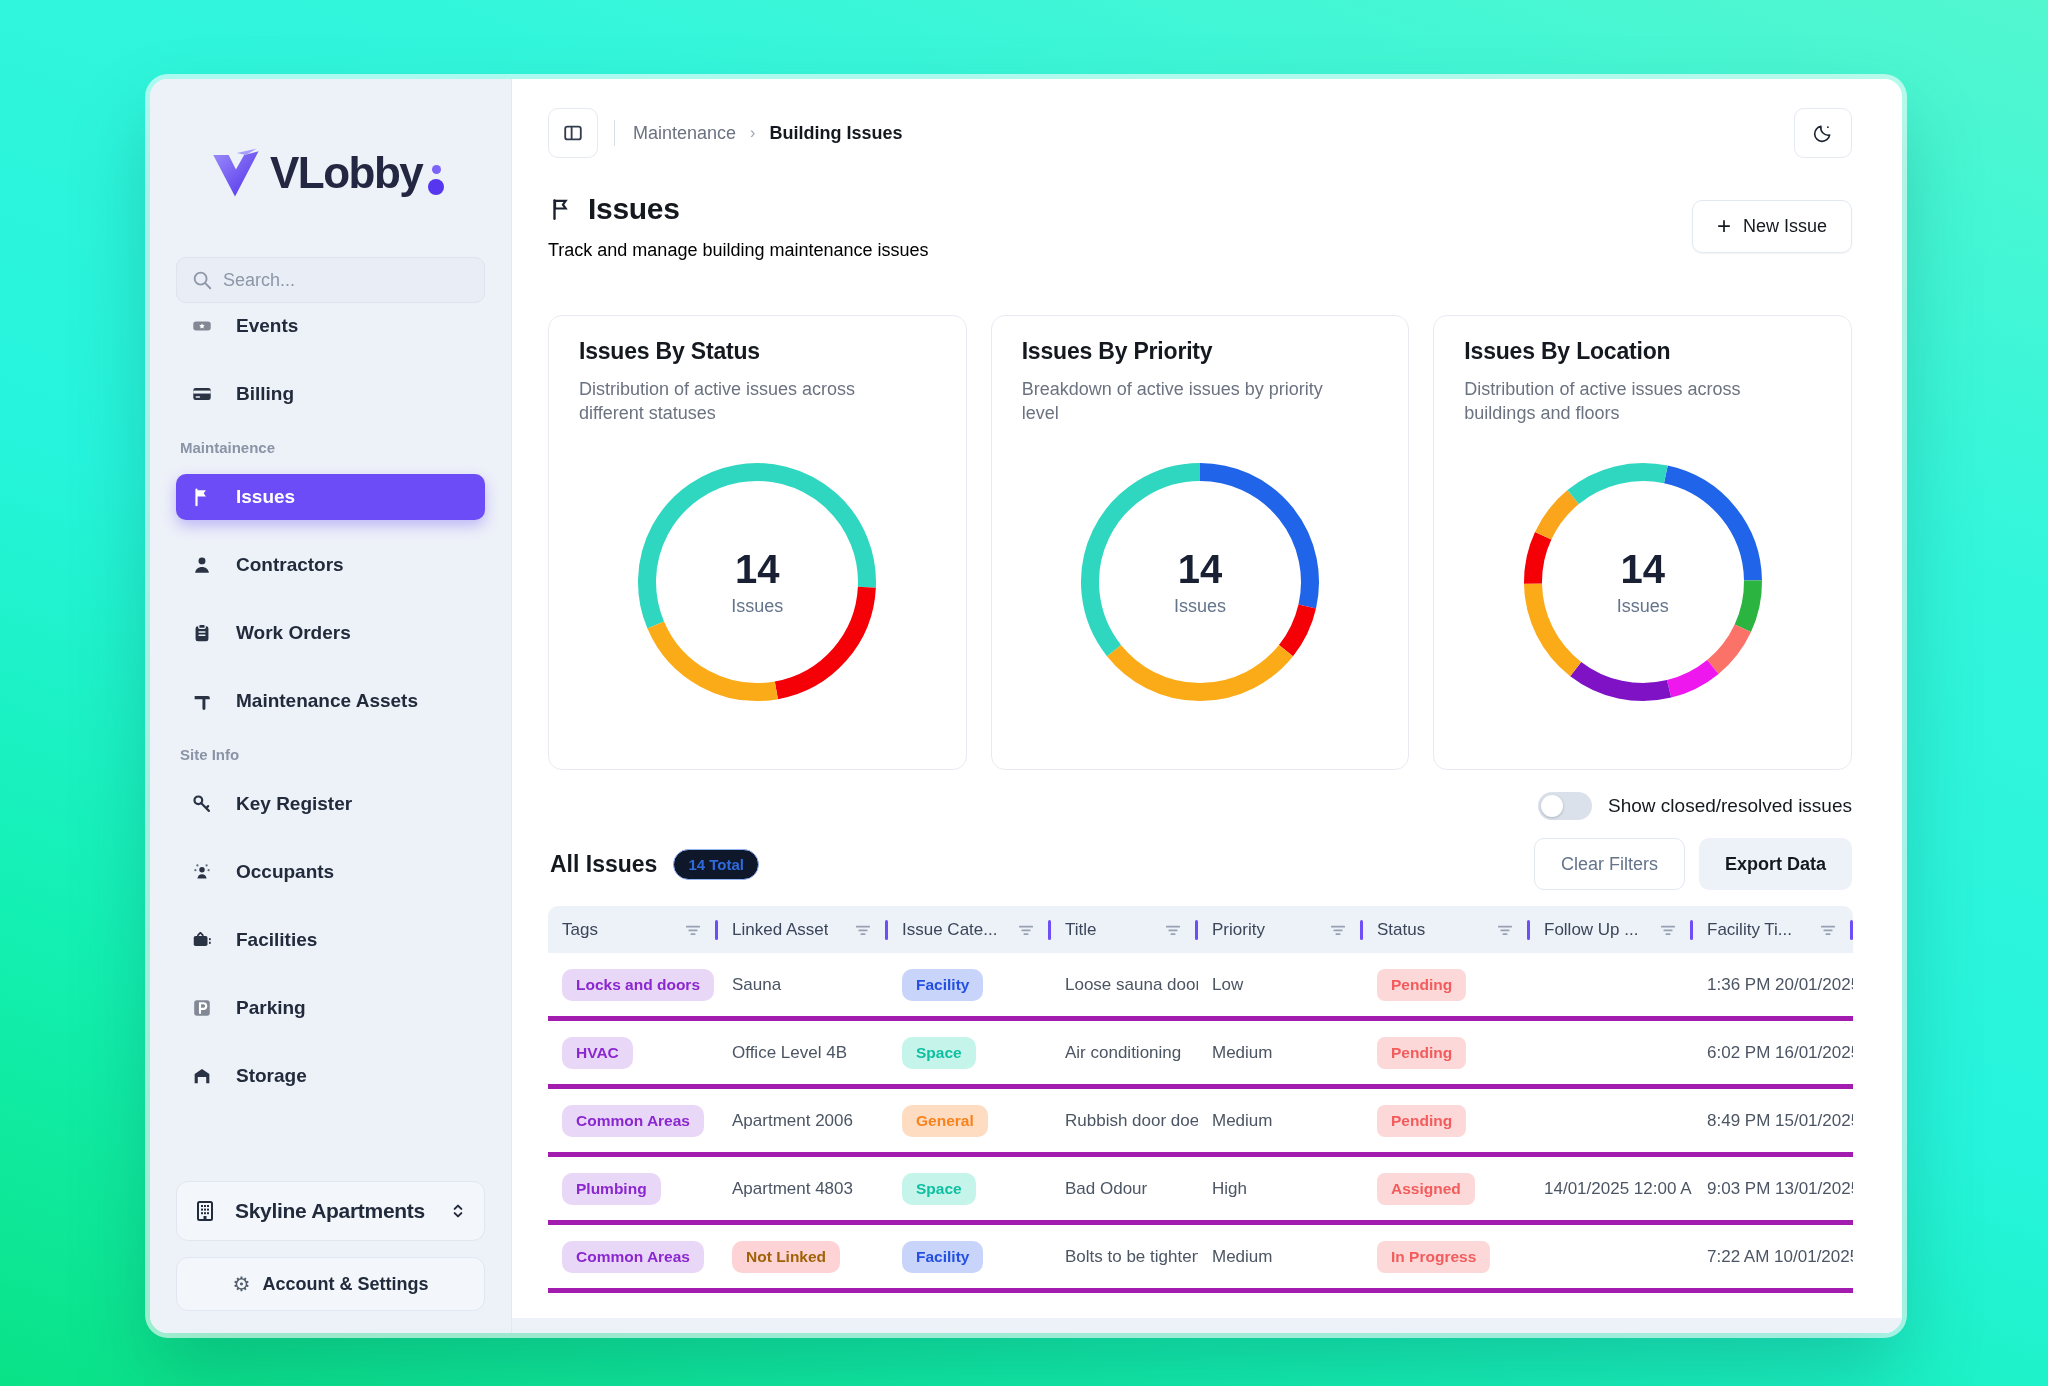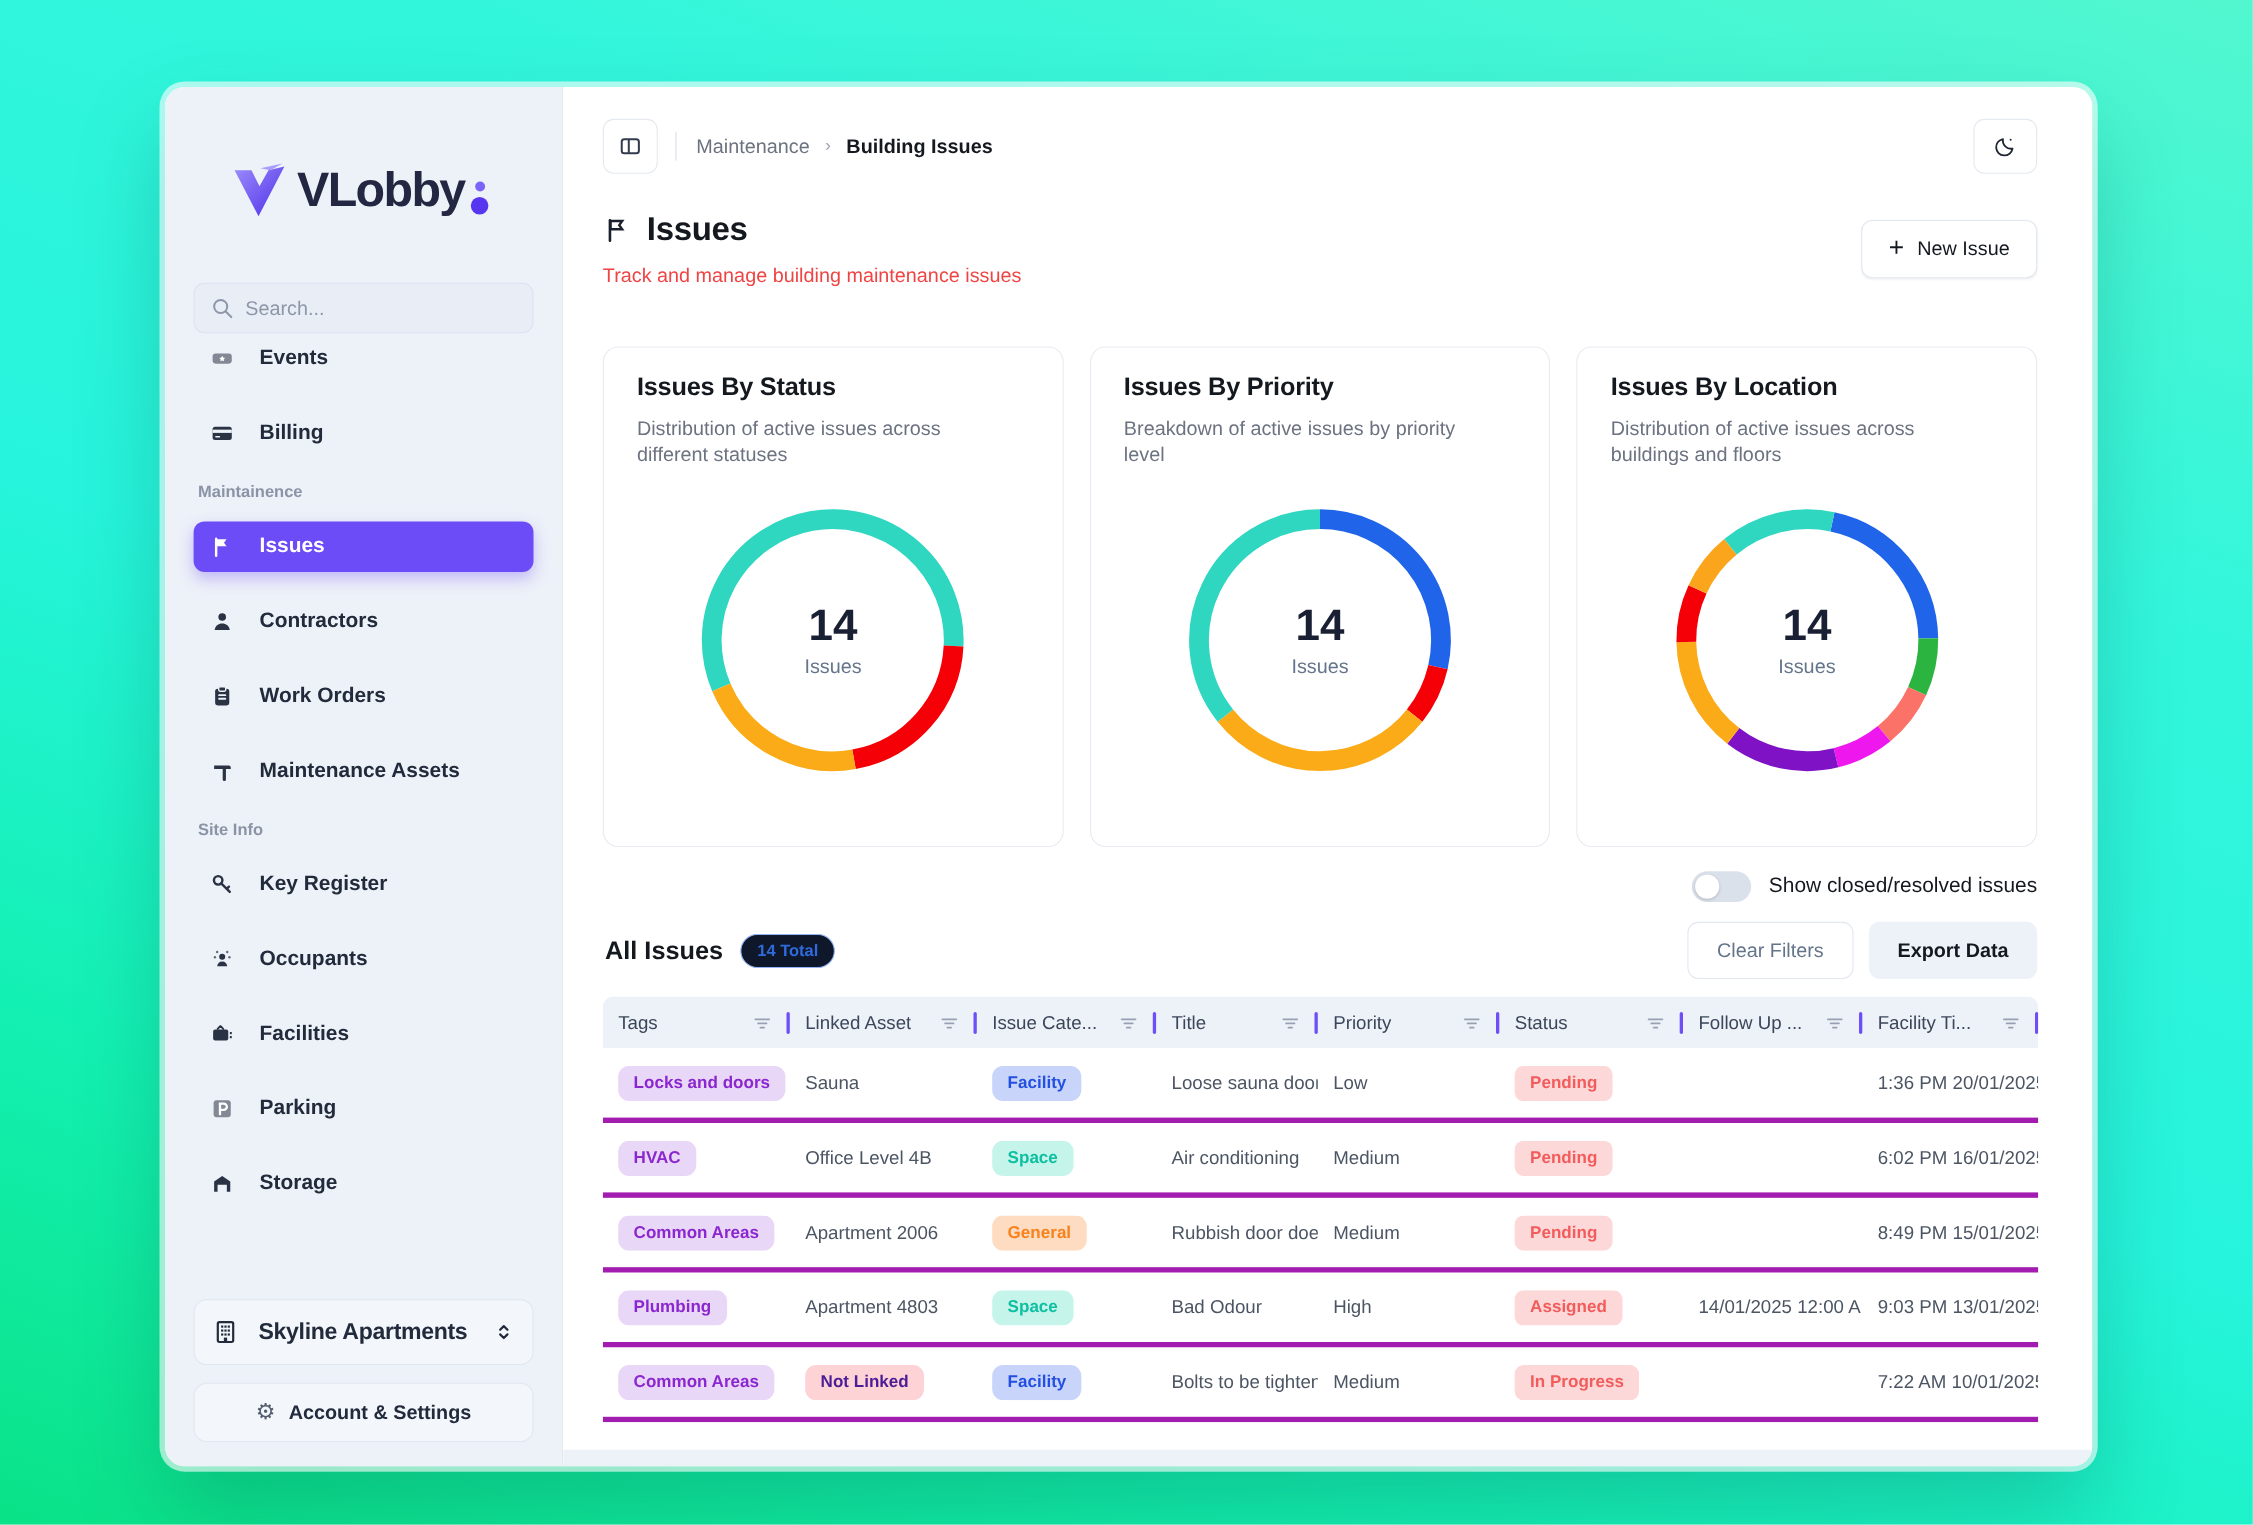--- a/index.html
+++ b/index.html
@@ -62,21 +62,21 @@
   .crumb-sep { margin:0 14px; color:#9ca3af; font-size:16px; }
   .crumb-current { font-size:18px; font-weight:600; color:#14181f; }
   .moon-btn { margin-left:auto; width:58px; height:50px; border:1px solid #e5e9f0; border-radius:10px;
     background:#fff; display:flex; align-items:center; justify-content:center; color:#1f2633; cursor:pointer; }
   .moon-btn svg { width:22px; height:22px; }
   .page-head { display:flex; align-items:flex-start; margin-top:34px; }
   .ph-left {}
   .ph-title-row { display:flex; align-items:center; }
   .ph-title-row svg { width:26px; height:26px; color:#1a212e; }
   .ph-title { font-size:30px; font-weight:600; color:#14181f; margin-left:14px; letter-spacing:-.3px; }
-  .ph-sub { font-size:18px; color:#ef4444; margin-top:14px; }
+  .ph-sub { font-size:18px; color:#000000; margin-top:14px; }
   .new-issue-btn { margin-left:auto; margin-top:8px; height:53px; border:1px solid #e2e8f0; border-radius:10px;
     background:#fff; display:flex; align-items:center; padding:0 24px; cursor:pointer;
     box-shadow:0 1px 2px rgba(16,24,40,.05); }
   .new-issue-btn .plus { font-size:24px; font-weight:400; color:#14181f; margin-right:12px; margin-top:-2px;}
   .new-issue-btn .nlabel { font-size:18px; font-weight:500; color:#14181f; }
   
   .charts { display:flex; gap:24px; margin-top:54px; }
   .chart-card { flex:1; border:1px solid #e7ebf1; border-radius:14px; background:#fff; height:455px;
     padding:22px 30px 0 30px; }
   .cc-title { font-size:23px; font-weight:600; color:#14181f; letter-spacing:-.2px; }
@@ -106,21 +106,21 @@
   .tbl-head { display:flex; height:47px; background:#edf1f8; border-radius:10px 10px 0 0; }
   .th { display:flex; align-items:center; padding-left:14px; }
   .th .th-label { font-size:17px; font-weight:500; color:#3b465a; white-space:nowrap; overflow:hidden; }
   .th .f-ico { margin-left:auto; width:20px; height:20px; color:#97a1b2; cursor:pointer; flex:none;}
   .th .f-ico svg { width:20px; height:20px; }
   .th .col-div { width:3px; height:20px; background:#6e4ef6; border-radius:2px; margin:0 0 0 12px; flex:none;}
   .trow { display:flex; align-items:center; height:68px; border-bottom:5px solid #a21caf; background:#fff; }
   .td { padding-left:14px; font-size:17px; color:#4b5563; white-space:nowrap; overflow:hidden; }
   .pill { display:inline-block; font-size:15.5px; font-weight:700; padding:7px 14px; border-radius:10px; white-space:nowrap;}
   .tag-pill { background:#e9d7f8; color:#8b27cf; }
-  .red-pill { background:#fdd3d6; color:#4c1d95; }
+  .red-pill { background:#fdd3d6; color:#a16207; }
   .cat-facility { background:#c9d4fb; color:#2350e0; }
   .cat-space { background:#c5f5ea; color:#0fbfa2; }
   .cat-general { background:#fedcc2; color:#f8821c; }
   .status-pill { background:#fdd8d8; color:#f25c5c; font-weight:600; border-radius:8px;}
   .foot-strip { position:absolute; left:0; right:0; bottom:0; height:15px; background:#edf1f8; }
 </style>
 </head>
 <body>
 
 <div class="app-card">

